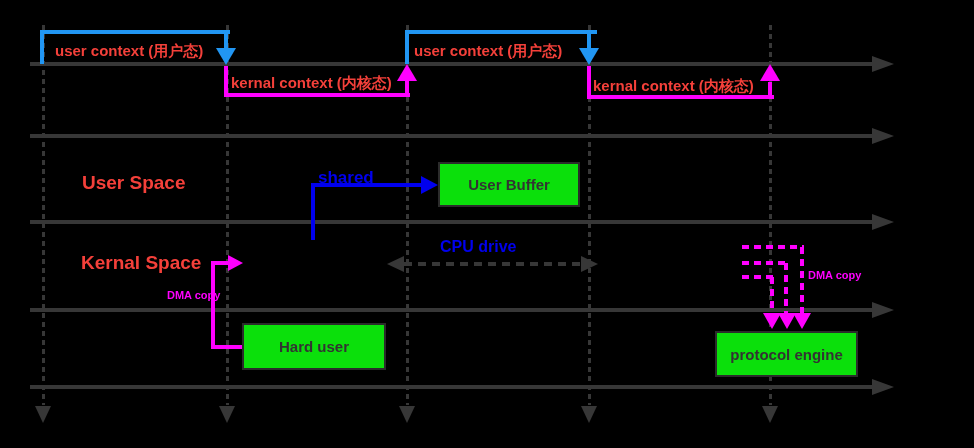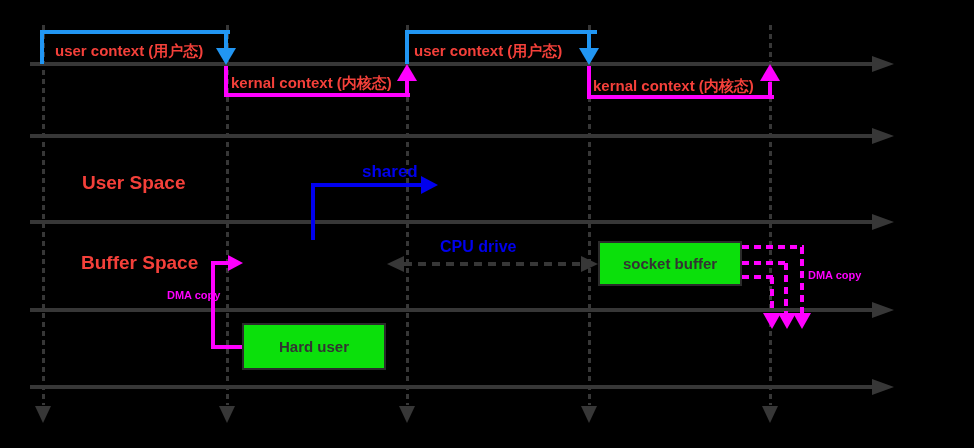--- a/index.html
+++ b/index.html
@@ -87,26 +87,26 @@
   <div class="abs tri tri-down-blue" style="left:579px;top:48px;"></div>
   <div class="abs ctx" style="left:414px;top:42px;">user context (用户态)</div>
 
   <div class="abs mline" style="left:587px;top:66px;width:4px;height:33px;"></div>
   <div class="abs mline" style="left:587px;top:95px;width:187px;height:4px;"></div>
   <div class="abs mline" style="left:768px;top:82px;width:4px;height:15px;"></div>
   <div class="abs tri tri-up-mag" style="left:760px;top:64px;"></div>
   <div class="abs ctx" style="left:593px;top:77px;">kernal context (内核态)</div>
 
   <div class="abs space-label" style="left:74px;top:172px;">User Space</div>
-  <div class="abs space-label" style="left:73px;top:252px;">Buffer Space</div>
+  <div class="abs space-label" style="left:73px;top:252px;">Kernal Space</div>
 
   <div class="abs aline" style="left:311px;top:185px;width:4px;height:55px;"></div>
   <div class="abs aline" style="left:311px;top:183px;width:110px;height:4px;"></div>
   <div class="abs tri tri-right-ablue" style="left:421px;top:176px;"></div>
-  <div class="abs blue-label" style="left:318px;top:162px;margin-left:44px;">shared</div>
+  <div class="abs blue-label" style="left:318px;top:168px;">shared</div>
 
   <div class="abs gdash-h" style="left:404px;top:262px;width:178px;"></div>
   <div class="abs tri tri-left-gray" style="left:387px;top:256px;"></div>
   <div class="abs tri tri-right-gray-s" style="left:581px;top:256px;"></div>
   <div class="abs blue-label" style="left:440px;top:238px;font-size:16px;">CPU drive</div>
 
   <div class="abs mline" style="left:211px;top:261px;width:4px;height:88px;"></div>
   <div class="abs mline" style="left:211px;top:345px;width:32px;height:4px;"></div>
   <div class="abs mline" style="left:211px;top:261px;width:18px;height:4px;"></div>
   <div class="abs tri tri-right-mag" style="left:228px;top:255px;"></div>
@@ -116,21 +116,24 @@
   <div class="abs mdash-v" style="left:800px;top:247px;height:66px;"></div>
   <div class="abs mdash-h" style="left:742px;top:261px;width:47px;"></div>
   <div class="abs mdash-v" style="left:784px;top:263px;height:50px;"></div>
   <div class="abs mdash-h" style="left:742px;top:275px;width:32px;"></div>
   <div class="abs mdash-v" style="left:770px;top:277px;height:36px;"></div>
   <div class="abs tri tri-down-mag" style="left:763px;top:313px;"></div>
   <div class="abs tri tri-down-mag" style="left:778px;top:313px;"></div>
   <div class="abs tri tri-down-mag" style="left:793px;top:313px;"></div>
   <div class="abs mag-label" style="left:808px;top:269px;">DMA copy</div>
 
+  <div class="abs gbox" style="left:438px;top:162px;width:142px;height:45px;">
+    <span>User Buffer</span>
+  </div>
   <div class="abs gbox" style="left:242px;top:323px;width:144px;height:47px;">
     <span>Hard user</span>
   </div>
-  <div class="abs gbox" style="left:598px;top:241px;width:144px;height:45px;">
-    <span>socket buffer</span>
+  <div class="abs gbox" style="left:715px;top:331px;width:143px;height:46px;">
+    <span>protocol engine</span>
   </div>
 
 
 </div>
 
 </body></html>

